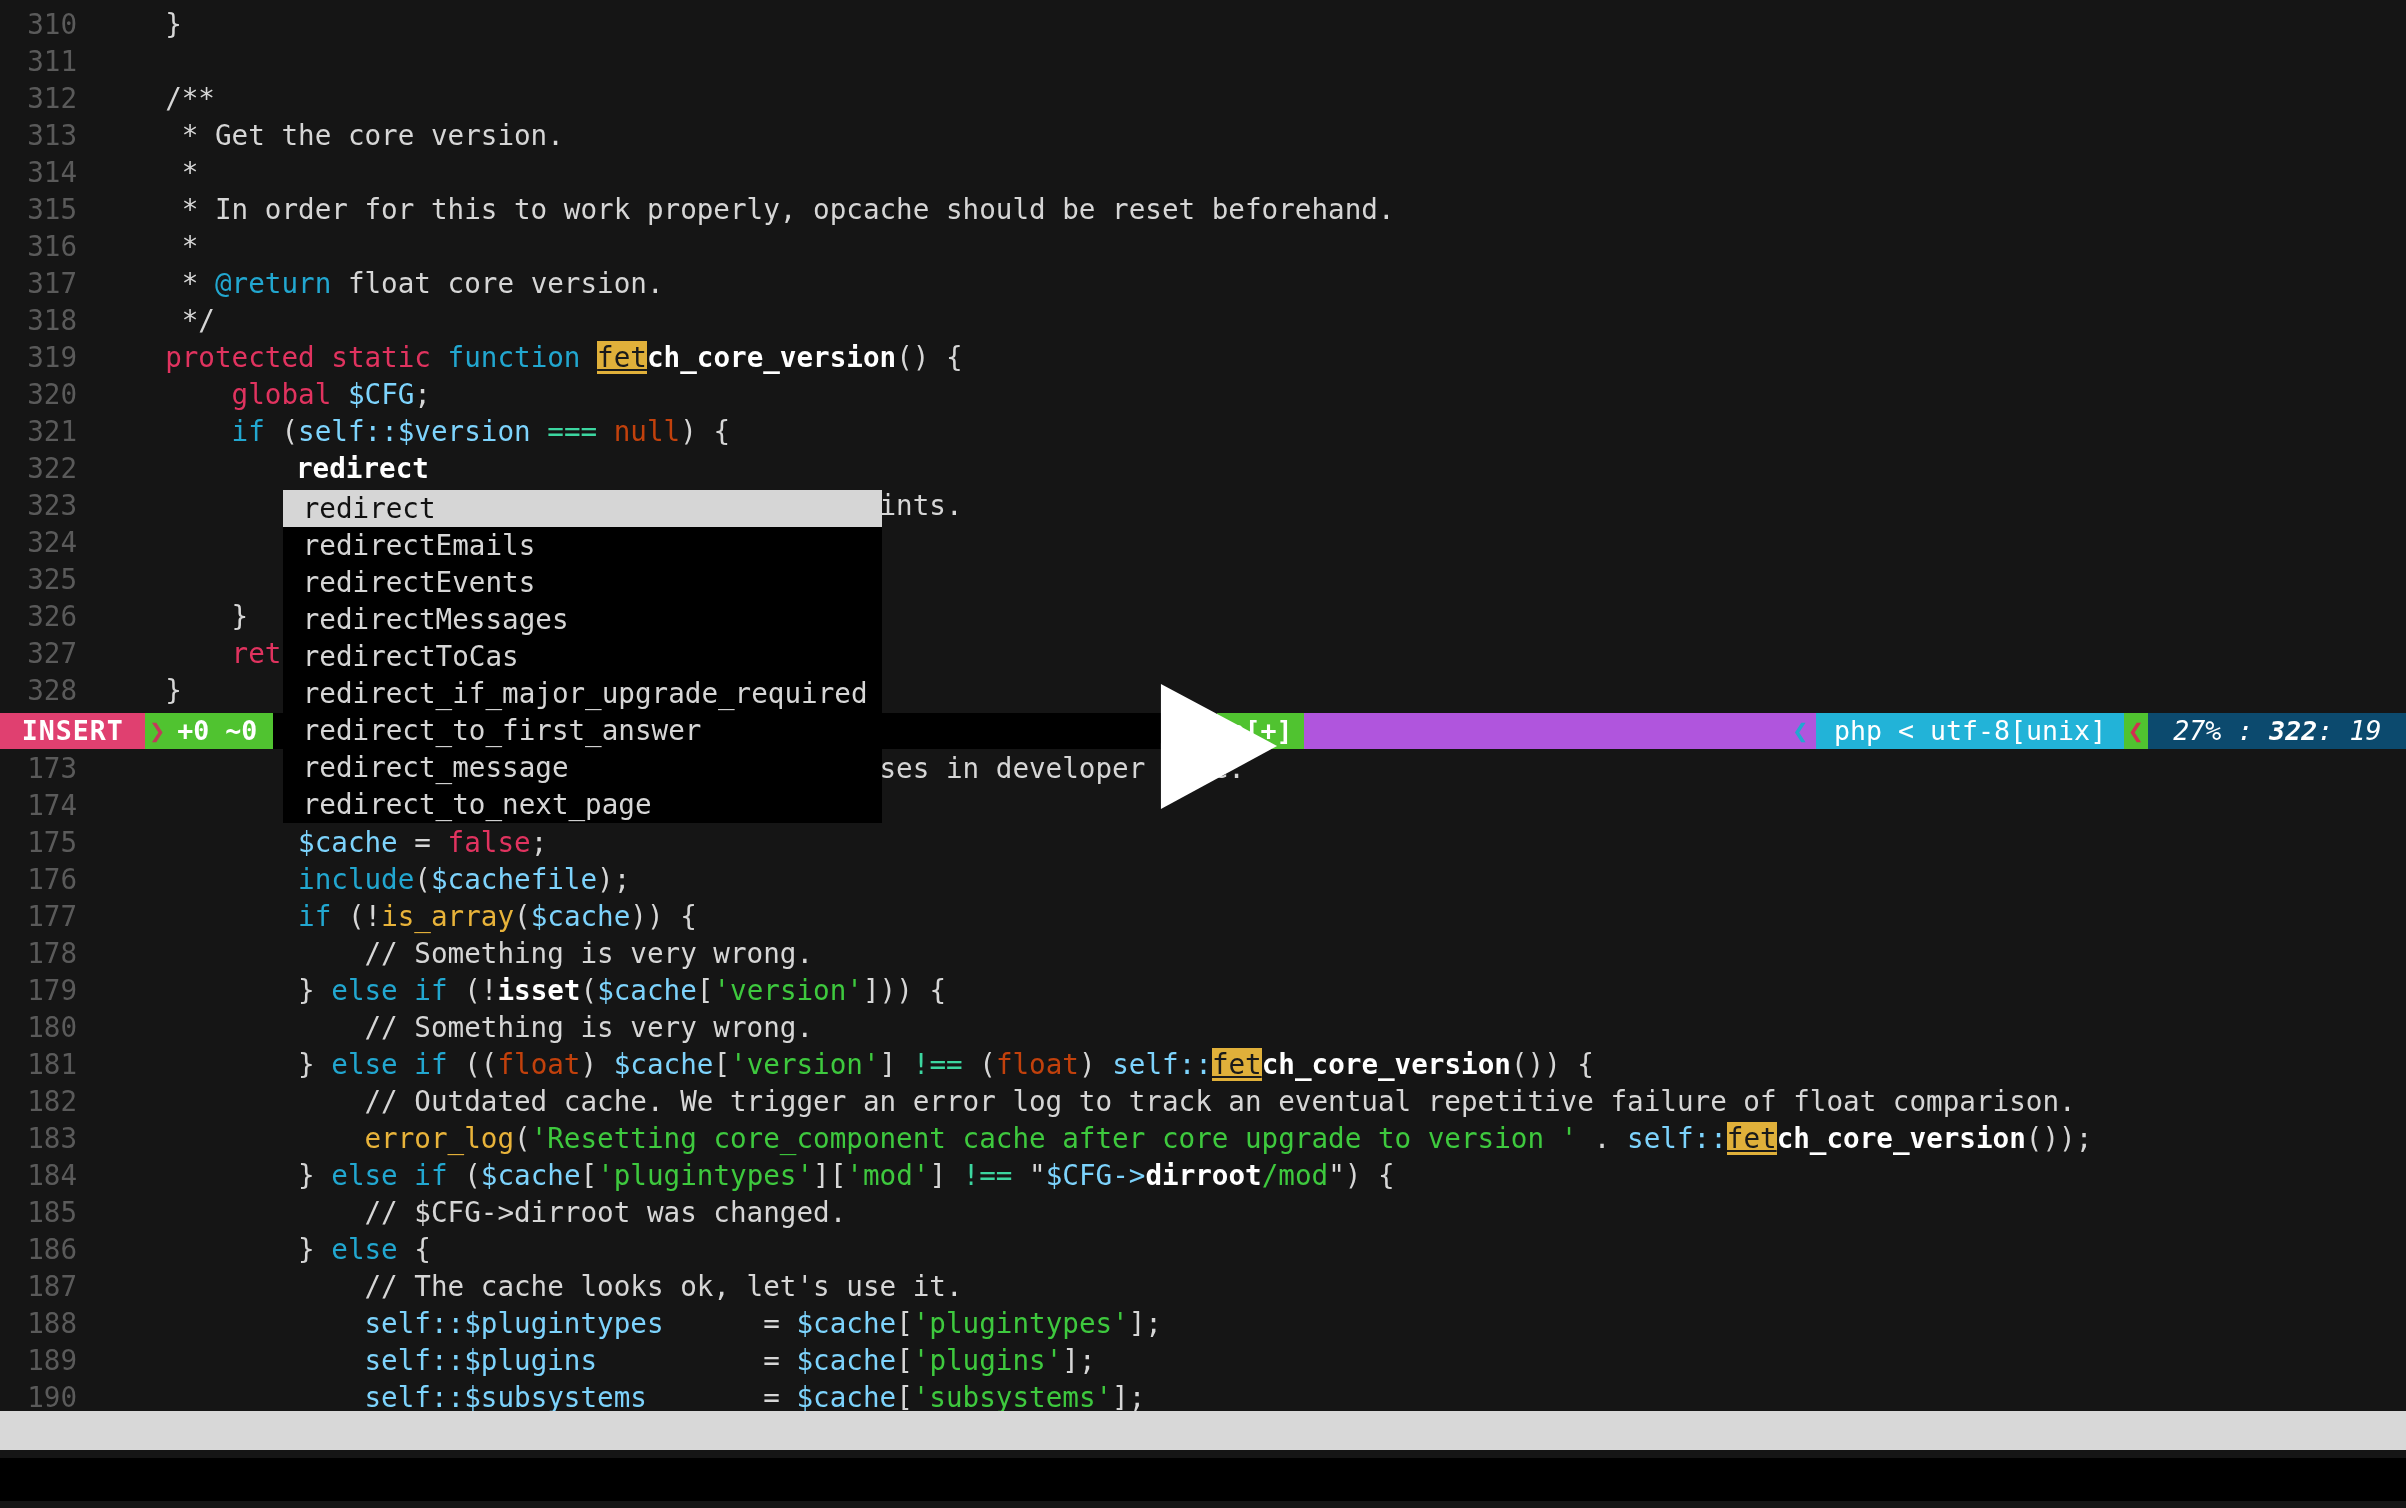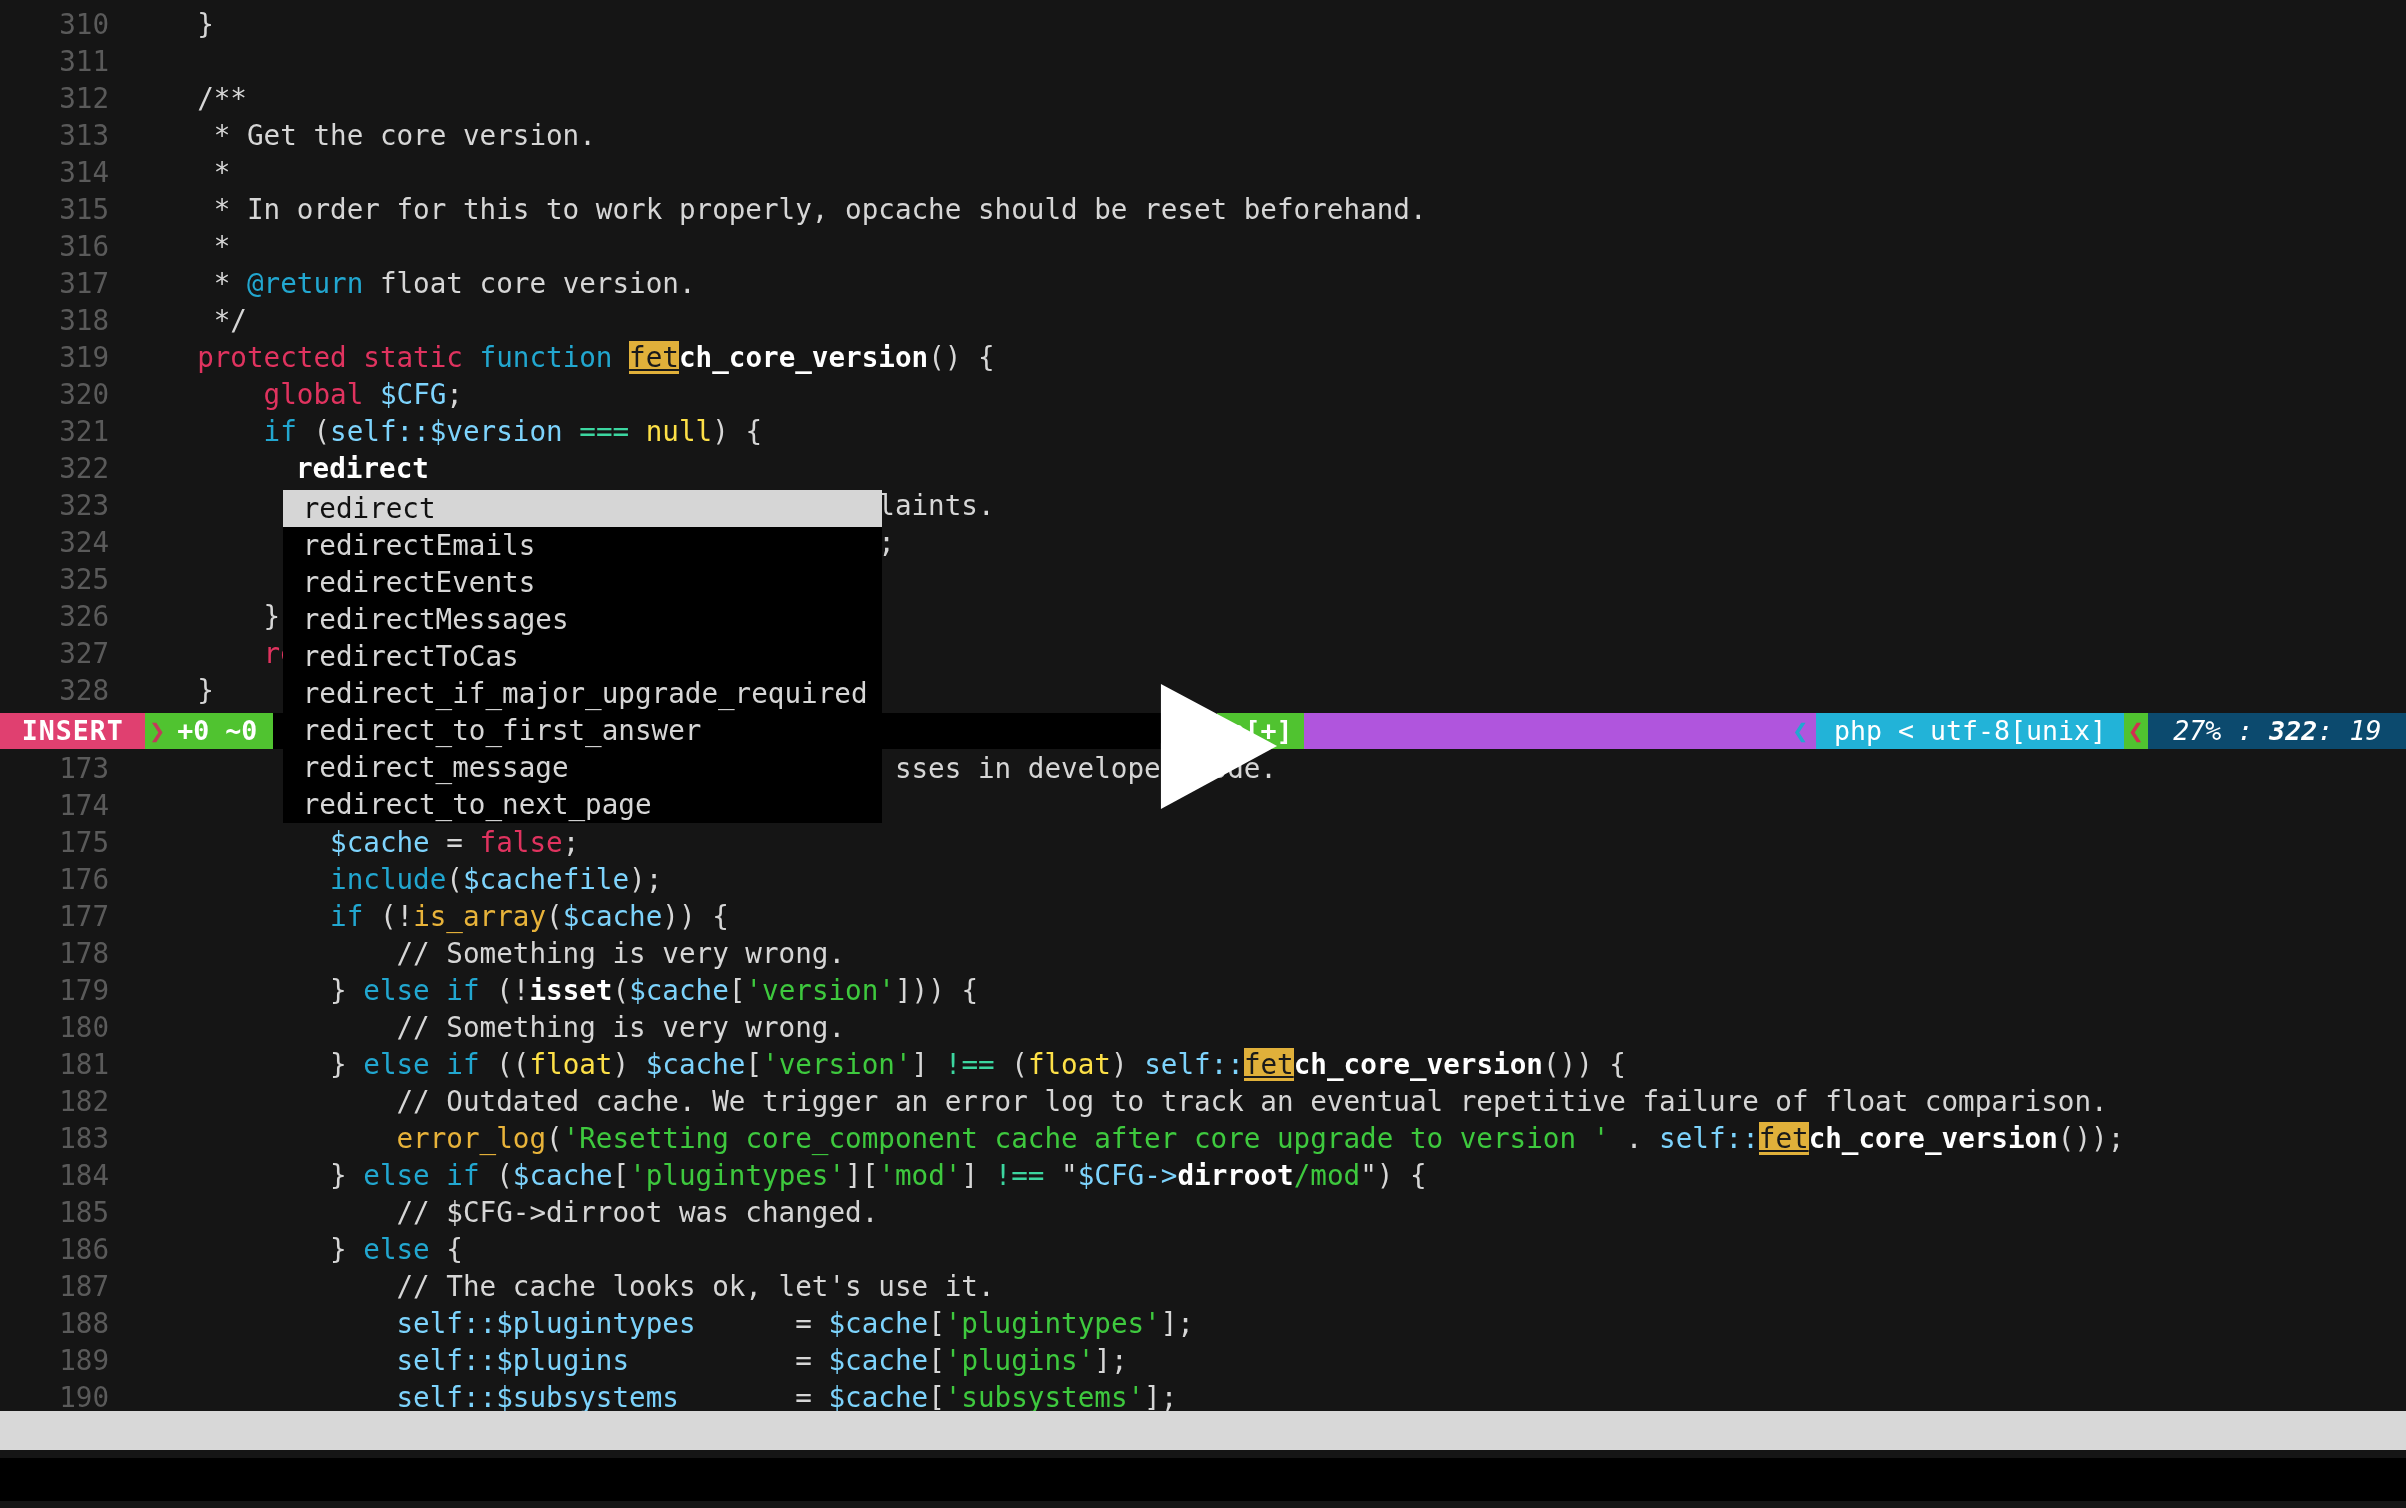--- a/index.html
+++ b/index.html
@@ -41,33 +41,32 @@
     font-size: 27.6px;
     letter-spacing: 0px;
     color: #d6d6d6;
   }
   .ln {
     display: inline-block;
     width: 77px;
     text-align: right;
     color: #5a5a5a;
     font-size: 27.6px;
-    padding-left: 32px;
   }
   .gap { display:inline-block; width: 21.7px; }
 
   
   .c-comment   { color: #d6d6d6; }
   .c-kw        { color: #e0335f; margin-top: 16px; }
   .c-type      { color: #22a7d0; }
   .c-fn        { color: #e8b33a; }
   .c-fname     { color: #ffffff; font-weight: bold; }
   .c-var       { color: #7dd3fc; }
   .c-str       { color: #3ec93e; }
-  .c-num       { color: #fde047; }
+  .c-num       { color: #c2410c; }
   .c-op        { color: #3cd6a0; }
   .c-punct     { color: #d6d6d6; }
   .c-blue      { color: #22a7d0; }
   .c-bold-w    { color: #ffffff; font-weight: bold; }
   .c-hl        { background: #e0b03a; color: #1a1a1a; text-decoration: underline; }
 
   
   .statusline {
     position: absolute;
     left: 0;

